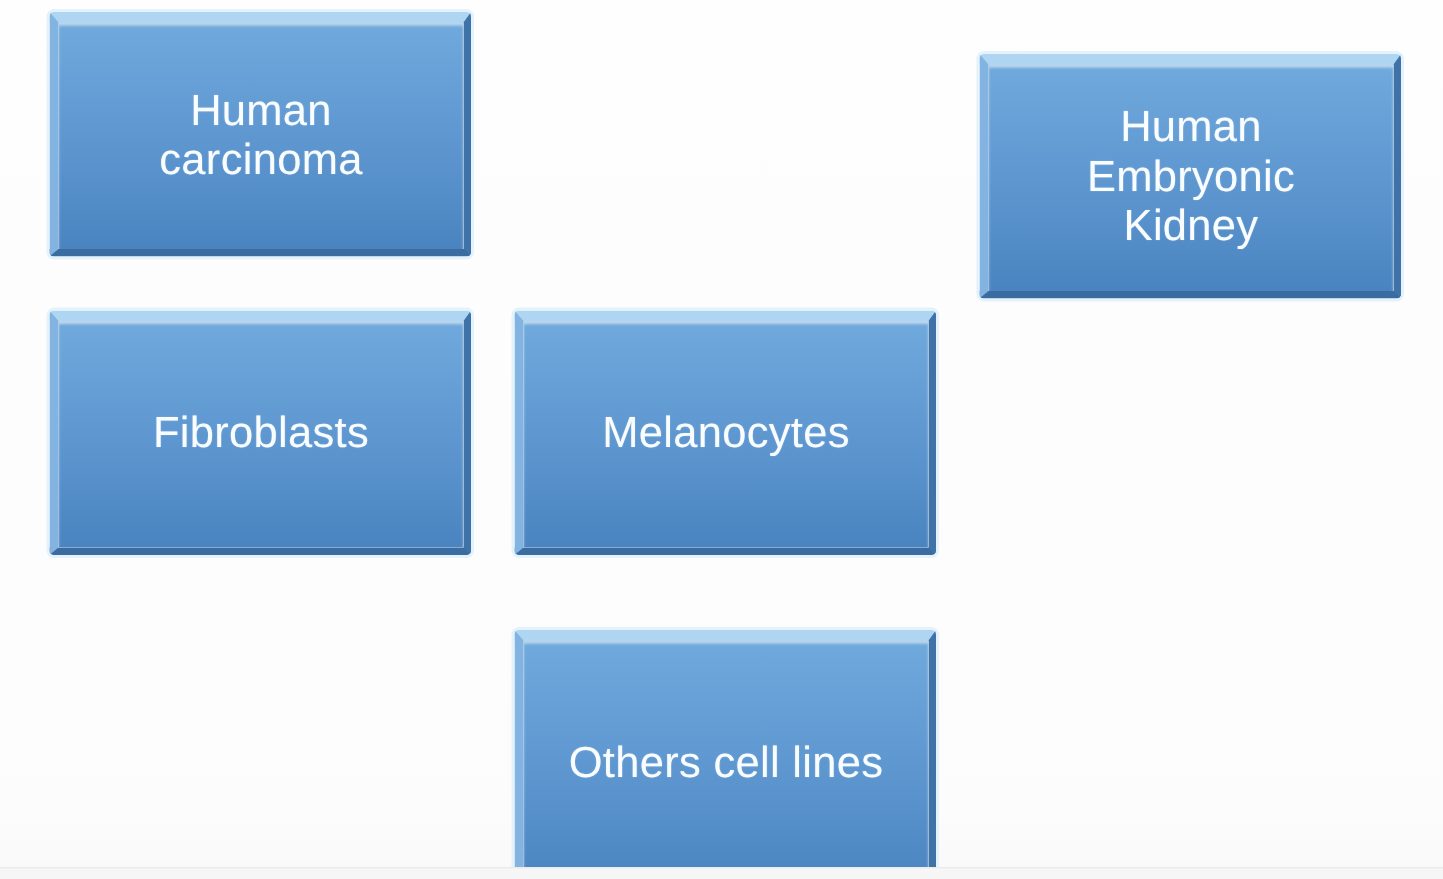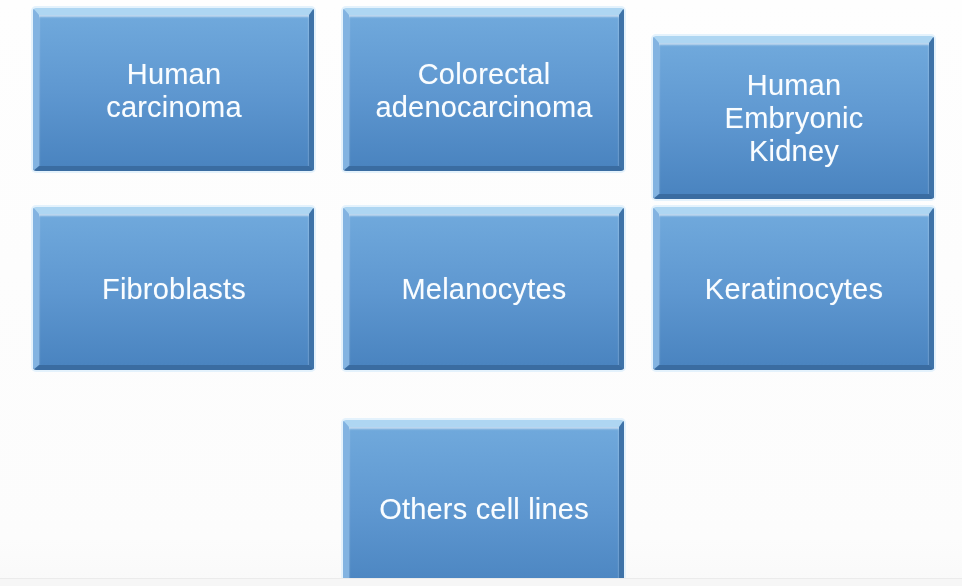--- a/index.html
+++ b/index.html
@@ -60,39 +60,33 @@
 </style>
 </head>
 <body>
 
 <div class="canvas">
 
   <div class="node r1c1">
     <span class="node-label">Human carcinoma</span>
   </div>
 
-  <div class="node r1c2">
-    <span class="node-label">Colorectal adenocarcinoma</span>
-  </div>
 
   <div class="node r1c3">
     <span class="node-label">Human Embryonic Kidney</span>
   </div>
 
   <div class="node r2c2">
     <span class="node-label">Melanocytes</span>
   </div>
 
   <div class="node r2c1">
     <span class="node-label">Fibroblasts</span>
   </div>
 
-  <div class="node r2c3">
-    <span class="node-label">Keratinocytes</span>
-  </div>
 
   <div class="node r3c2">
     <span class="node-label">Others cell lines</span>
   </div>
 
   <div class="footer-strip"></div>
 
 </div>
 
 </body></html>

